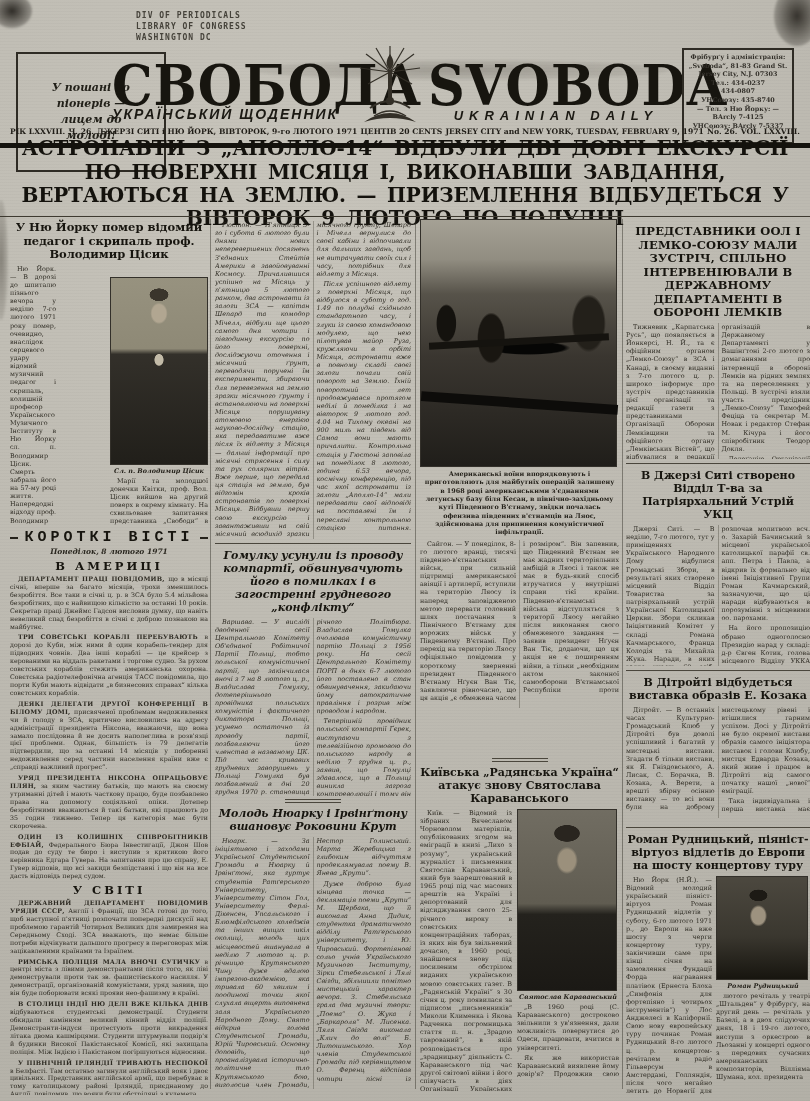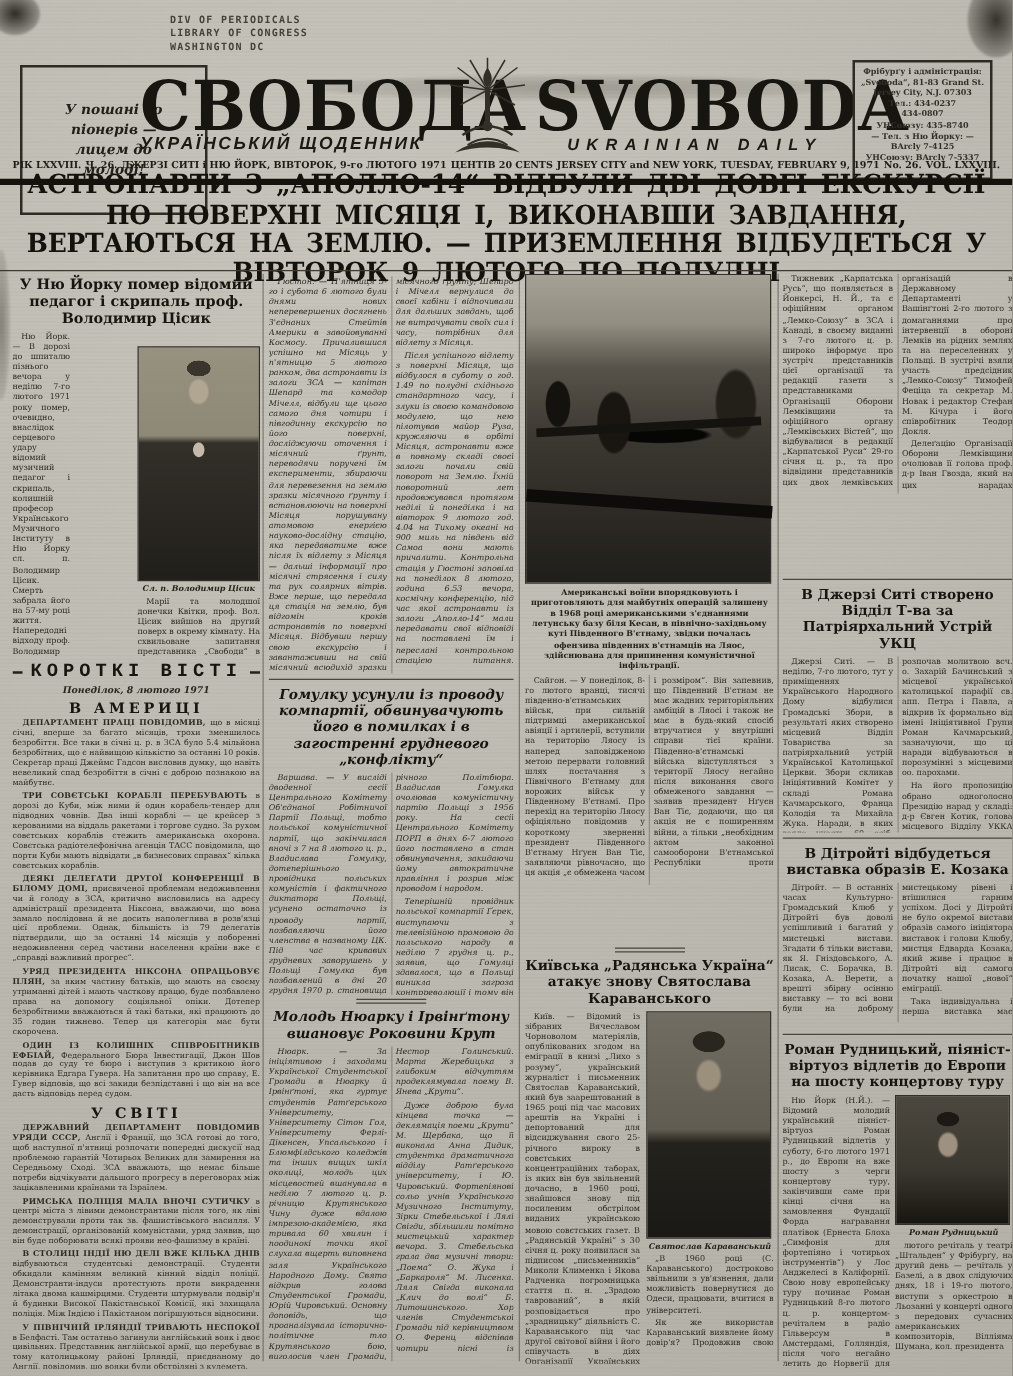--- a/index.html
+++ b/index.html
@@ -243,20 +243,21 @@
                 <p>Як же використав Караванський виявлене йому довір'я? Продовжив свою антирадянську діяльність. Позбавлений ґрунту і пістолета, взявся за ідеологічні диверсії. Не було такої антирадянської плітки, такого наклепу…</p>
               </div>
 
           </div>
         </div>
       </div>
     </div>
 
     <div class="cg" id="g4">
       <div style="height:240px;overflow:hidden;">
+        <div class="art-head h-uc" style="margin-top:6px;">ПРЕДСТАВНИКИ ООЛ І ЛЕМКО-СОЮЗУ МАЛИ ЗУСТРІЧ, СПІЛЬНО ІНТЕРВЕНІЮВАЛИ В ДЕРЖАВНОМУ ДЕПАРТАМЕНТІ В ОБОРОНІ ЛЕМКІВ</div>
         <div class="bodytxt cols2" style="height:176px;">
             <p>Тижневик „Карпатська Русь“, що появляється в Йонкерсі, Н. Й., та є офіційним органом „Лемко-Союзу“ в ЗСА і Канаді, в своєму виданні з 7-го лютого ц. р. широко інформує про зустріч представників цієї організації та редакції газети з представниками Організації Оборони Лемківщини та офіційного органу „Лемківських Вістей“, що відбувалися в редакції „Карпатської Руси“ 29-го січня ц. р., та про відвідини представників цих двох лемківських організацій в Державному Департаменті у Вашінґтоні 2-го лютого з домаганнями про інтервенції в обороні Лемків на рідних землях та на переселеннях у Польщі. В зустрічі взяли участь предсідник „Лемко-Союзу“ Тимофей Феціца та секретар М. Новак і редактор Стефан М. Кічура і його співробітник Теодор Докля.</p>
             <p>Делеґацію Організації Оборони Лемківщини очолював її голова проф. д-р Іван Гвозда, який на цих нарадах запропонував створення спільного Комітету Оборони Людських Прав Лемків. На конференції в Державному Департаменті від Організації Оборони Лемківщини був проф. д-р Іван Гвозда і п. Юліян Котляр, а від Лемко-Союзу ред. Стефан М. Кічура. Повну інформацію про цю зустріч і конференцію передруковуємо з „Карпатської Руси“ на 2-гій сторінці в цьому числі та висловлюємо про неї нашу опінію в коментарі „Діти одного народу“.</p>
           </div>
       </div>
       <div class="hr"></div>
       <div style="height:198px;overflow:hidden;">
         <div class="art-head h-lc">В Джерзі Ситі створено Відділ Т-ва за Патріярхальний Устрій УКЦ</div>
         <div class="bodytxt cols2" style="height:150px;">
             <p>Джерзі Ситі. — В неділю, 7-го лютого, тут у приміщеннях Українського Народного Дому відбулися Громадські Збори, в результаті яких створено місцевий Відділ Товариства за патріярхальний устрій Української Католицької Церкви. Збори скликав Ініціятивний Комітет у складі Романа Качмарського, Франца Колодія та Михайла Жука. Наради, в яких взяло участь 60 осіб, розпочав молитвою всч. о. Захарій Бачинський з місцевої української католицької парафії св. апп. Петра і Павла, а відкрив їх формально від імені Ініціятивної Групи Роман Качмарський, зазначуючи, що ці наради відбуваються в порозумінні з місцевими оо. парохами.</p>

